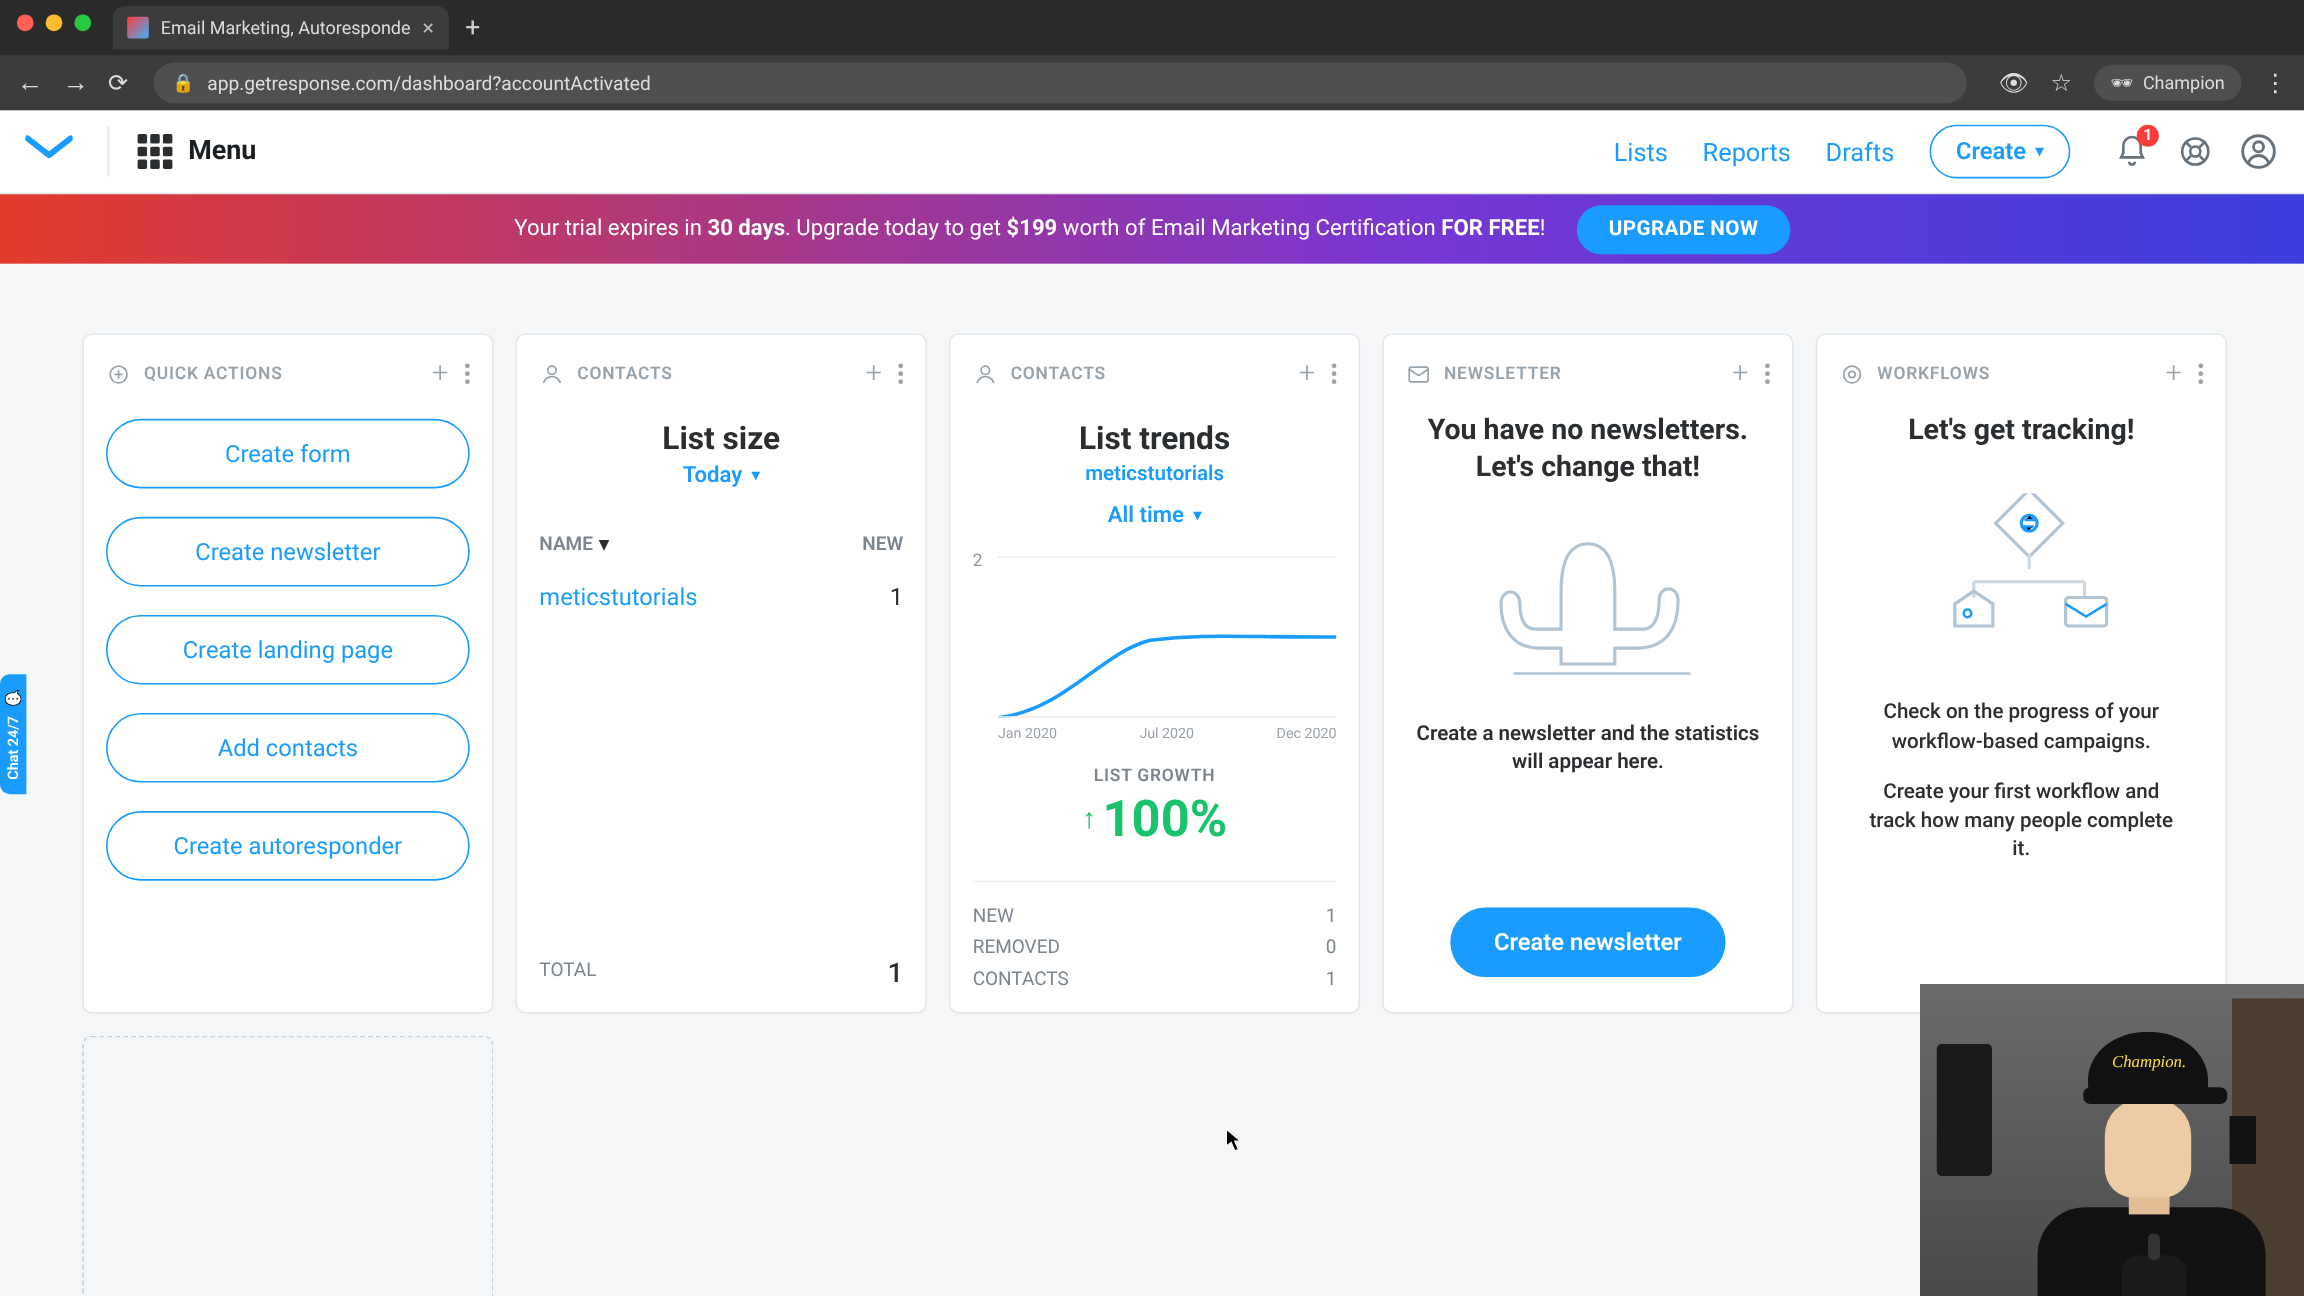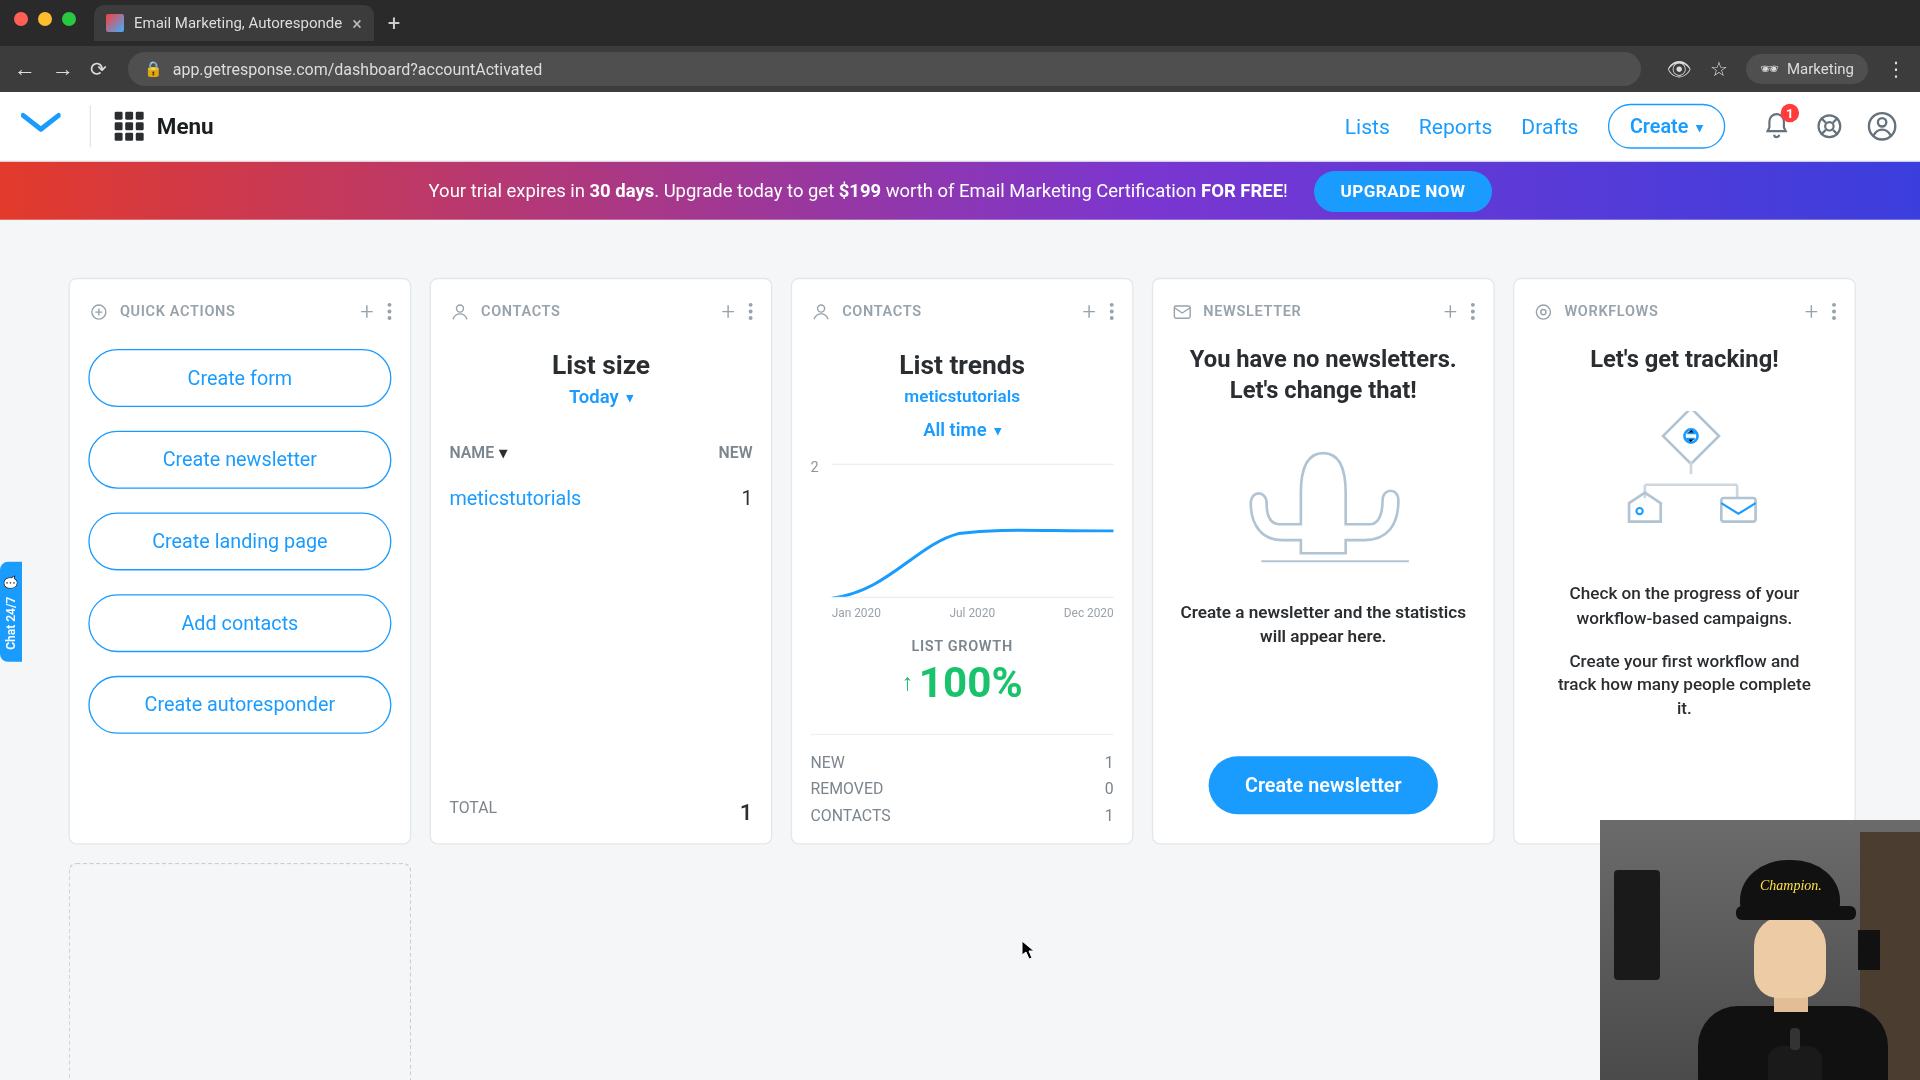--- a/index.html
+++ b/index.html
@@ -348,21 +348,21 @@
   <div class="reload">⟳</div>
   <div class="addr">
     <span class="lock">🔒</span>
     <span>app.getresponse.com/dashboard?accountActivated</span>
   </div>
   <div class="right-icons">
     <span class="eye">👁</span>
     <span class="star">☆</span>
     <div class="incog">
       <span>🕶</span>
-      <span>Marketing</span>
+      <span>Champion</span>
     </div>
     <span class="dots3">⋮</span>
   </div>
 </div>
 
 <div class="app">
 <div class="scaler">
   <div class="topbar">
     <div class="logo">
       <svg viewBox="0 0 40 30">

